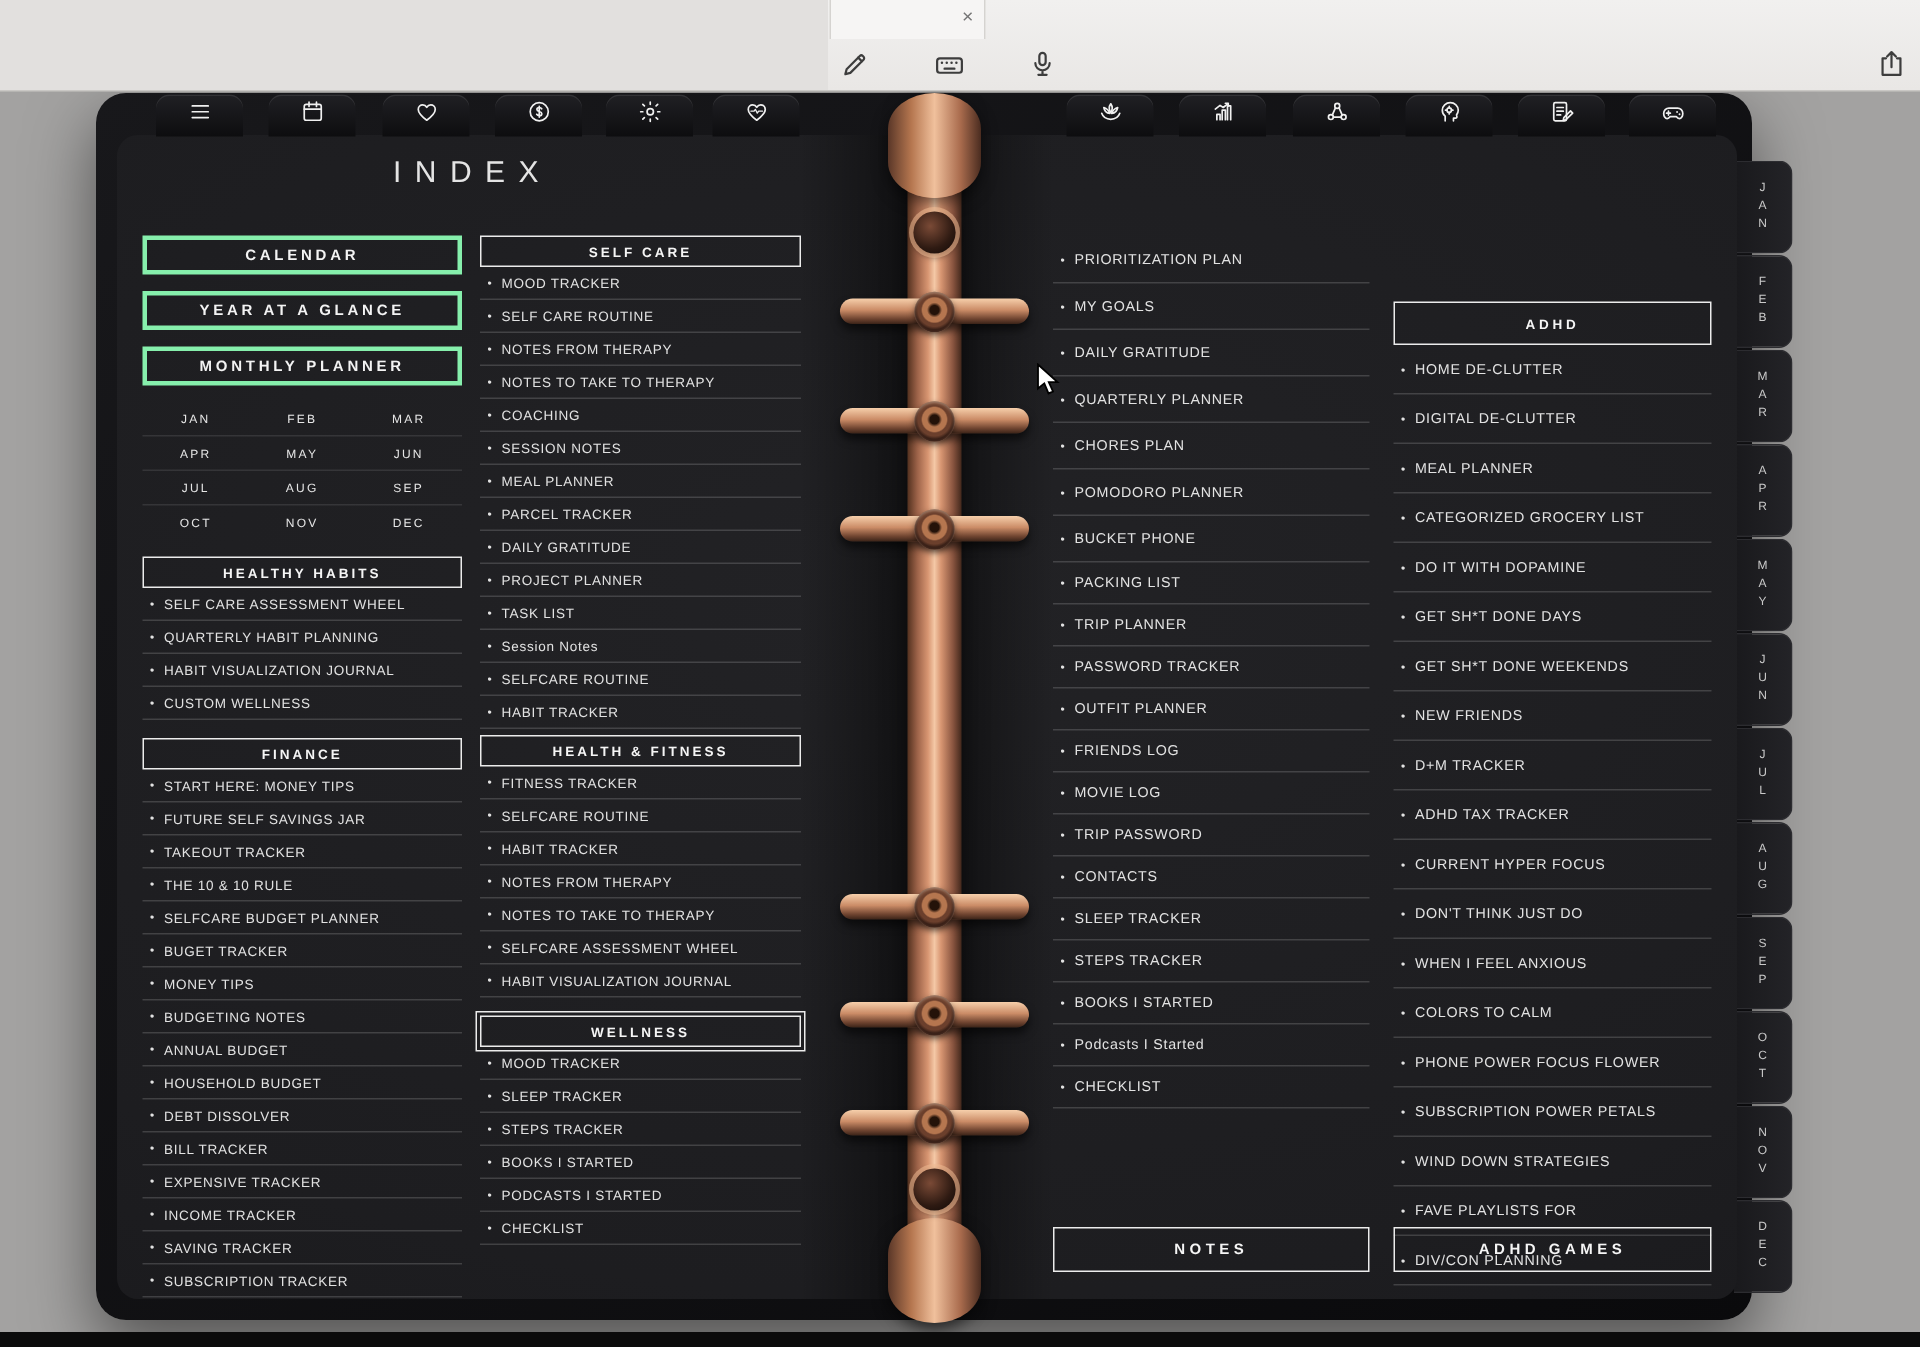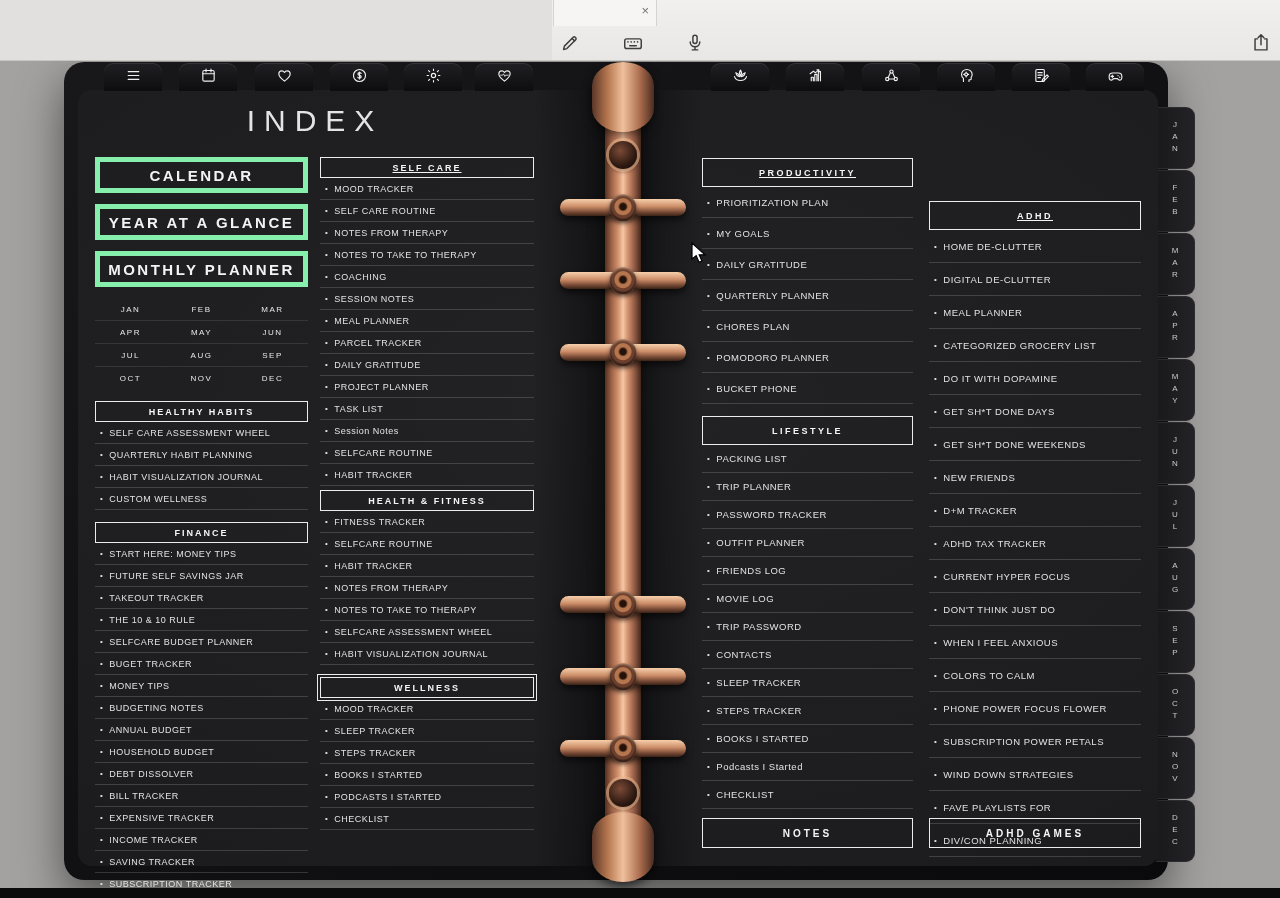--- a/index.html
+++ b/index.html
@@ -30,33 +30,33 @@
   .top-tab svg{width:17px;height:17px;}
 
   
   .month-tabs{position:absolute;left:0;top:0;z-index:1;}
   .month-tab{position:absolute;left:1156px;width:38px;height:60px;background:linear-gradient(90deg,#19191c,#232327);
     border:1px solid #2c2c30;border-left:none;border-radius:0 9px 9px 0;color:#c9c9c9;
     display:flex;align-items:center;justify-content:center;writing-mode:vertical-rl;text-orientation:upright;
     font-size:8px;letter-spacing:3px;cursor:pointer;}
 
   
-  .index-title{position:absolute;left:95px;top:104px;width:440px;text-align:center;font-size:30px;font-weight:300;
+  .index-title{position:absolute;left:95px;top:104px;width:440px;text-align:center;font-size:20px;font-weight:300;
     letter-spacing:9px;color:#e4e4e4;z-index:4;}
   .col{position:absolute;z-index:4;color:#e4e4e4;}
   #col1{left:95px;top:157px;width:213px;}
   #col2{left:320px;top:157px;width:214px;}
   #col3{left:702px;top:158px;width:211px;}
   #col4{left:929px;top:158px;width:212px;margin-top:43px;}
 
-  .box-btn{border:5px solid #86efac;padding:5px 0 4px;text-align:center;font-size:15px;font-weight:bold;
+  .box-btn{border:3px solid #86efac;padding:5px 0 4px;text-align:center;font-size:10px;font-weight:bold;
     letter-spacing:2.5px;margin-bottom:11px;color:#f3f3f3;cursor:pointer;}
   .sec-header{border:1px solid #ececec;padding:5px 0 4px;text-align:center;font-size:9px;font-weight:bold;
     letter-spacing:2px;margin-top:12px;color:#f5f5f5;}
-  .sec-header.first{margin-top:0;text-decoration:underline;}
+  .sec-header.first{margin-top:0;}
   .sec-header.tight{margin-top:4px;}
   .sec-header.tall{padding:9px 0 8px;letter-spacing:2.5px;}
   .sec-header.double{outline:1px solid #ececec;outline-offset:2px;}
 
   ul.items{list-style:none;margin:0;padding:0;}
   li.row{display:flex;align-items:center;gap:6px;border-bottom:1px solid rgba(255,255,255,.16);
     padding:6px 0 5px 5px;font-size:9px;letter-spacing:.5px;color:#e2e2e2;cursor:pointer;white-space:nowrap;}
   li.row .bullet{font-size:8px;line-height:1;}
   li.row.row-md{padding:8px 0 8px 5px;font-size:9.5px;}
   li.row.row-lg{padding:10px 0 9px 5px;font-size:9.5px;}
@@ -439,21 +439,20 @@
           <span class="bullet">•</span>
           <span>PODCASTS I STARTED</span>
         </li>
         <li class="row">
           <span class="bullet">•</span>
           <span>CHECKLIST</span>
         </li>
       </ul>
     </div>
   <div class="col" id="col3">
-      <div class="sec-header tall first">PRODUCTIVITY</div>
       <ul class="items">
         <li class="row row-lg">
           <span class="bullet">•</span>
           <span>PRIORITIZATION PLAN</span>
         </li>
         <li class="row row-lg">
           <span class="bullet">•</span>
           <span>MY GOALS</span>
         </li>
         <li class="row row-lg">
@@ -470,21 +469,20 @@
         </li>
         <li class="row row-lg">
           <span class="bullet">•</span>
           <span>POMODORO PLANNER</span>
         </li>
         <li class="row row-lg">
           <span class="bullet">•</span>
           <span>BUCKET PHONE</span>
         </li>
       </ul>
-      <div class="sec-header tall">LIFESTYLE</div>
       <ul class="items">
         <li class="row row-md">
           <span class="bullet">•</span>
           <span>PACKING LIST</span>
         </li>
         <li class="row row-md">
           <span class="bullet">•</span>
           <span>TRIP PLANNER</span>
         </li>
         <li class="row row-md">

